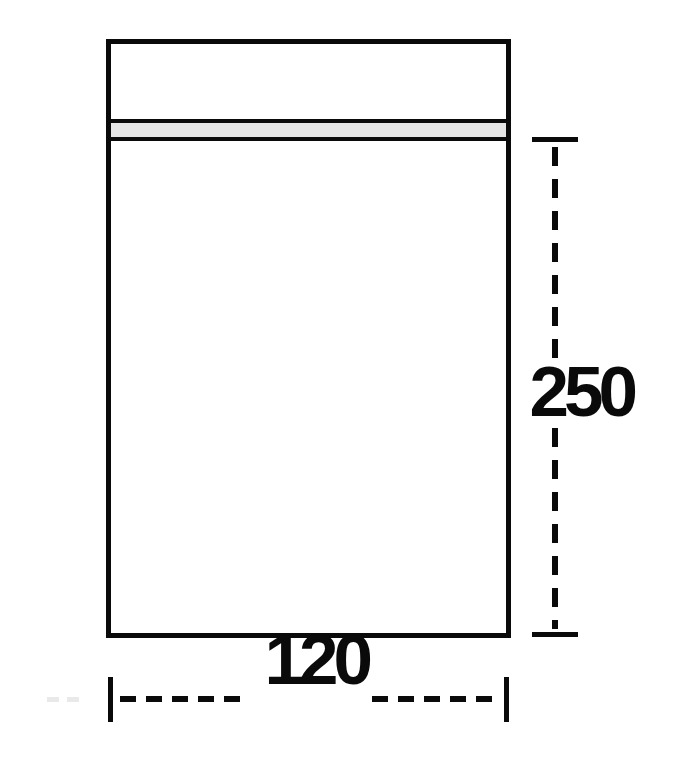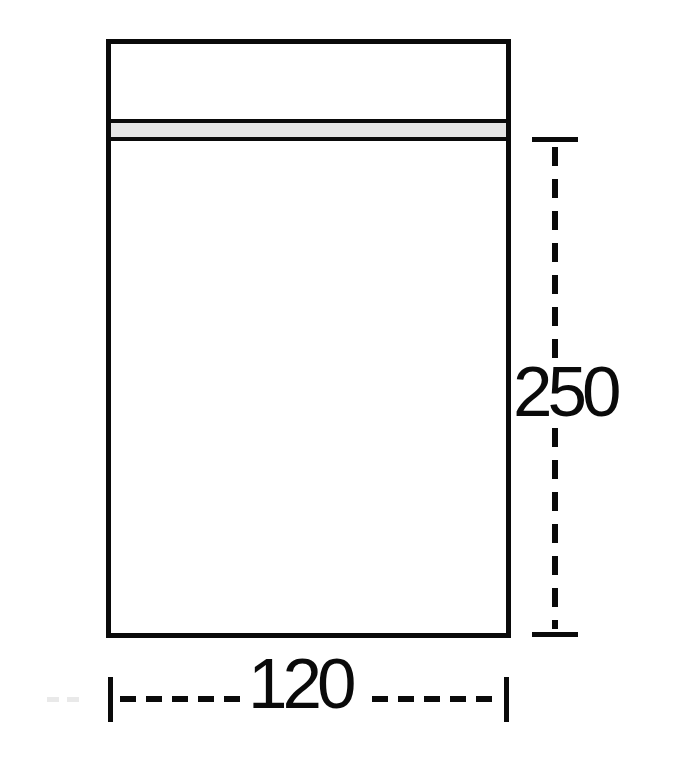--- a/index.html
+++ b/index.html
@@ -53,36 +53,36 @@
   .dash-h {
     position: absolute;
     height: 6px;
     background-image: repeating-linear-gradient(
       90deg,
       #0a0a0a 0px, #0a0a0a 16px,
       transparent 16px, transparent 26px);
   }
   .dim-label {
     position: absolute;
-    font-weight: normal;
+    font-weight: bold;
     font-size: 71px;
     line-height: 1;
     letter-spacing: -5px;
     color: #0a0a0a;
-    text-align: left;
+    text-align: right;
     white-space: nowrap;
   }
   .label-height {
     left: 513px;
     top: 356px;
     width: 120px;
   }
   .label-width {
     left: 248px;
-    top: 648px;
+    top: 624px;
     width: 120px;
   }
   
   .watermark-remnant {
     position: absolute;
     left: 47px;
     top: 697px;
     width: 36px;
     height: 5px;
     background-image: repeating-linear-gradient(

